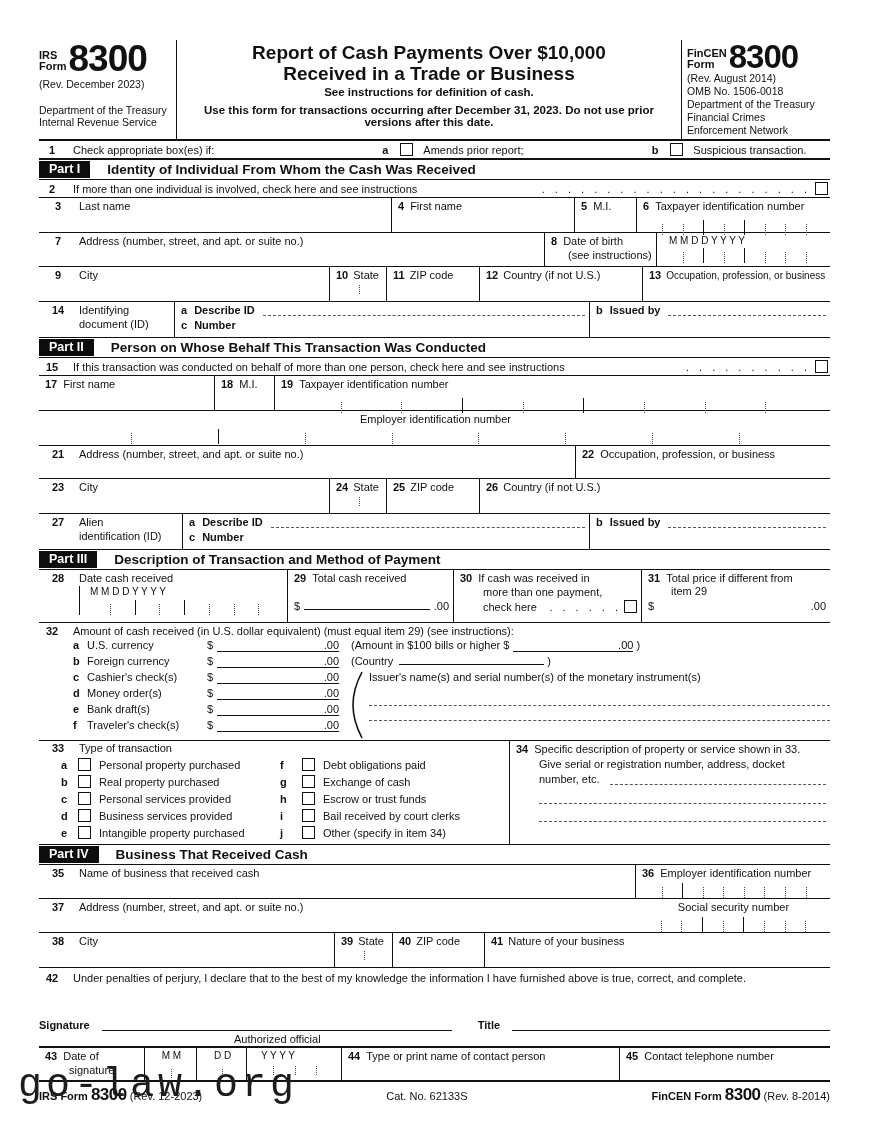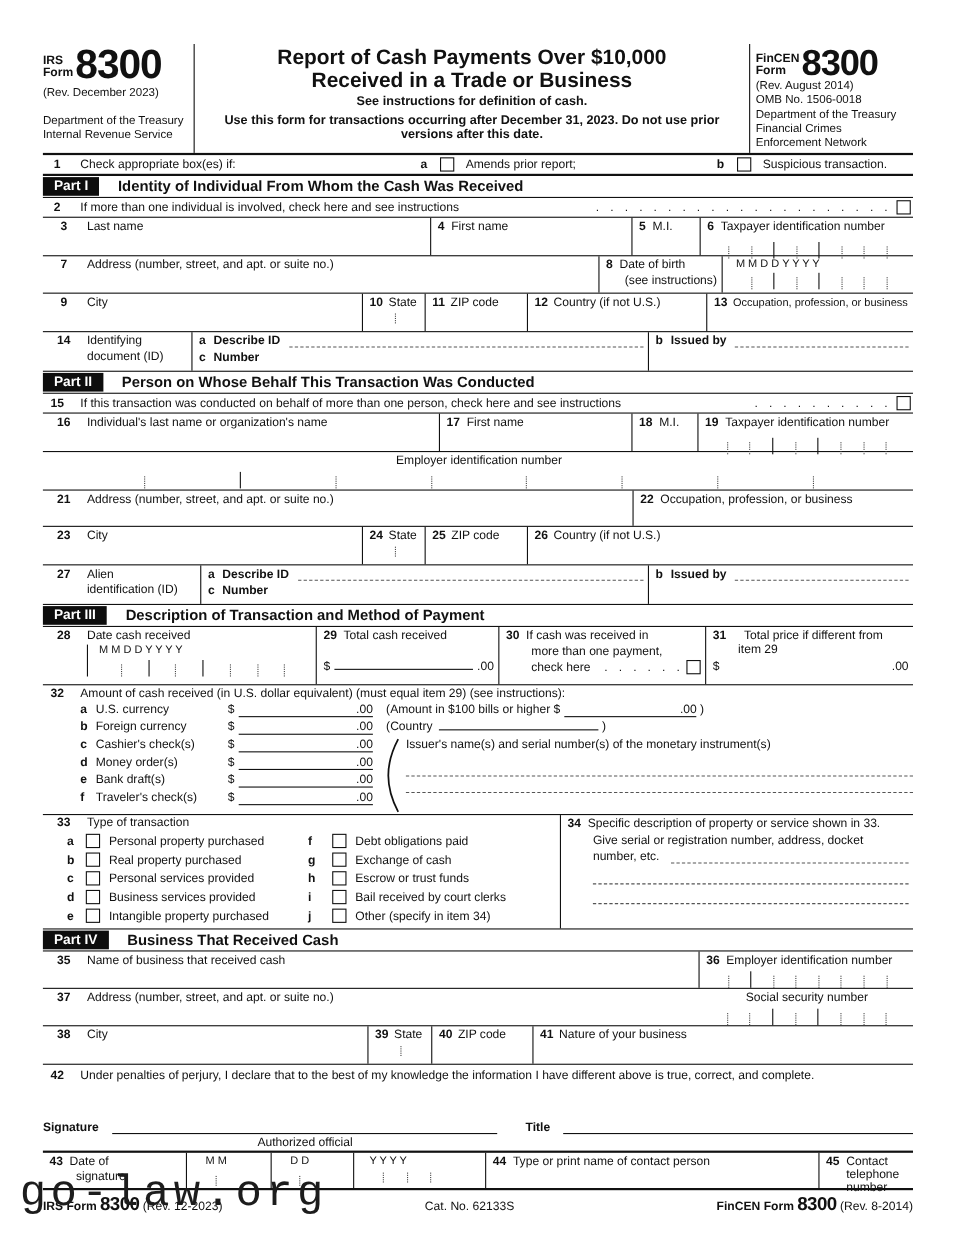--- a/index.html
+++ b/index.html
@@ -31,21 +31,21 @@
   .cell + .cell{border-left:1.4px solid #111;}
   .it{display:flex;align-items:baseline;font-size:11px;}
   .num{font-weight:700;min-width:26px;text-align:center;margin-right:8px;font-size:11px;}
   .lab{font-size:11px;}
   .cb{width:11px;height:11px;border:1.4px solid #111;display:inline-block;background:#fff;flex:none;vertical-align:-1px;}
   .dots{font-size:11px;word-spacing:7px;white-space:nowrap;overflow:hidden;text-align:right;flex:1;margin:0 8px;}
   
   .pbar{display:flex;align-items:center;border-bottom:1.6px solid #111;border-top:0;padding:1px 0;}
   .pbox{background:#0d0d0d;color:#fff;font-weight:700;font-size:12.5px;padding:1px 10px 2px;margin-right:17px;}
   .ptitle{font-weight:700;font-size:13.5px;}
-  .thick{border-top:2.4px solid #111;gap:25px;}
+  .thick{border-top:2.4px solid #111;}
   
   .tin{display:flex;height:15px;margin-top:8px;align-items:flex-end;}
   .tc{flex:1;height:11px;border-right:1.4px dotted #444;}
   .tc.s{border-right:1.4px solid #111;height:15px;}
   .tc.n{border-right:none;}
   .letters{display:flex;justify-content:space-around;font-size:10px;font-weight:400;}
   .statetick{display:block;width:0;height:9px;border-right:1.3px dotted #444;margin:4px auto 0;}
   
   .dash{border-bottom:1.4px dashed #555;flex:1;height:12px;}
   .uline{border-bottom:1.2px solid #111;text-align:right;font-size:11px;}
@@ -243,26 +243,20 @@
   </div>
 
   <div class="row" style="height:18px;align-items:center;">
     <span class="num">15</span>
     <span class="lab">If this transaction was conducted on behalf of more than one person, check here and see instructions</span>
     <span class="dots">. . . . . . . . . .</span>
     <span class="cb" style="margin-right:2px;"></span>
   </div>
 
   <div class="row" style="height:35px;">
-    <div class="cell" style="width:360px;">
-        <div class="it">
-          <span class="num">16</span>
-          <span class="lab">Individual's last name or organization's name</span>
-        </div>
-      </div>
     <div class="cell" style="width:175px;">
         <div class="it">
           <b style="margin-right:6px;">17</b>
           <span class="lab">First name</span>
         </div>
       </div>
     <div class="cell" style="width:60px;">
         <div class="it">
           <b style="margin-right:6px;">18</b>
           <span class="lab">M.I.</span>
@@ -418,21 +412,21 @@
         </div>
       <div class="lab" style="margin-left:23px;margin-top:2px;">more than one payment,</div>
       <div class="it" style="margin-left:23px;margin-top:2px;align-items:center;">
           <span class="lab">check here</span>
           <span class="dots" style="margin:0 6px;">. . . . . .</span>
           <span class="cb"></span>
         </div>
     </div>
     <div class="cell" style="flex:1;">
       <div class="it">
-          <b style="margin-right:16px;">31</b>
+          <b style="margin-right:6px;">31</b>
           <span class="lab">Total price if different from</span>
         </div>
       <div class="lab" style="margin-left:23px;margin-top:1px;">item 29</div>
       <div class="amtrow" style="margin-top:3px;">
           <span>$</span>
           <span style="flex:1;"></span>
           <span>.00</span>
         </div>
     </div>
   </div>
@@ -661,21 +655,21 @@
     <div class="cell" style="flex:1;">
         <div class="it">
           <b style="margin-right:5px;">41</b>
           <span class="lab">Nature of your business</span>
         </div>
       </div>
   </div>
 
   <div style="height:20px;display:flex;align-items:center;">
     <span class="num">42</span>
-    <span class="lab">Under penalties of perjury, I declare that to the best of my knowledge the information I have different above is true, correct, and complete.</span>
+    <span class="lab">Under penalties of perjury, I declare that to the best of my knowledge the information I have furnished above is true, correct, and complete.</span>
   </div>
 
   <div style="height:58px;position:relative;">
     <div style="position:absolute;left:0;top:30px;display:flex;width:100%;align-items:flex-end;">
       <span class="lab b">Signature</span>
       <span style="flex:0 0 350px;border-bottom:1.2px solid #111;margin-left:12px;height:12px;"></span>
       <span class="lab b" style="margin-left:26px;">Title</span>
       <span style="flex:1;border-bottom:1.2px solid #111;margin-left:12px;height:12px;"></span>
     </div>
     <div class="lab" style="position:absolute;left:195px;top:45px;">Authorized official</div>

